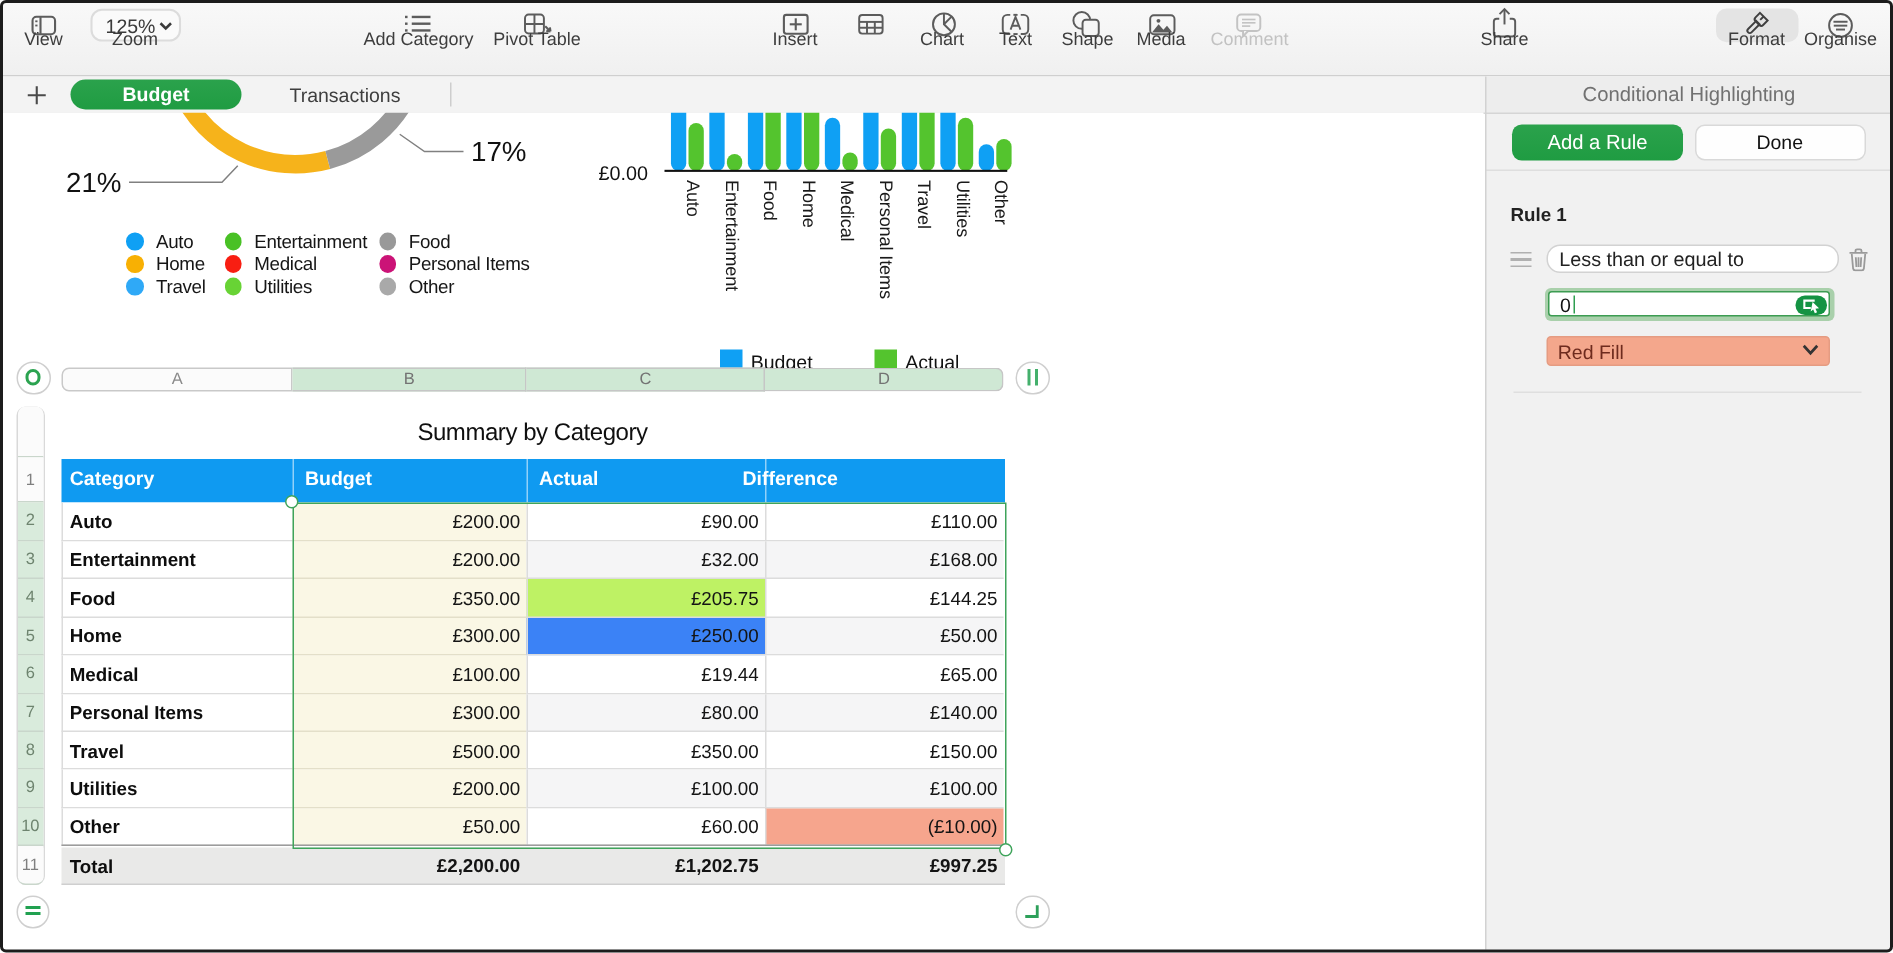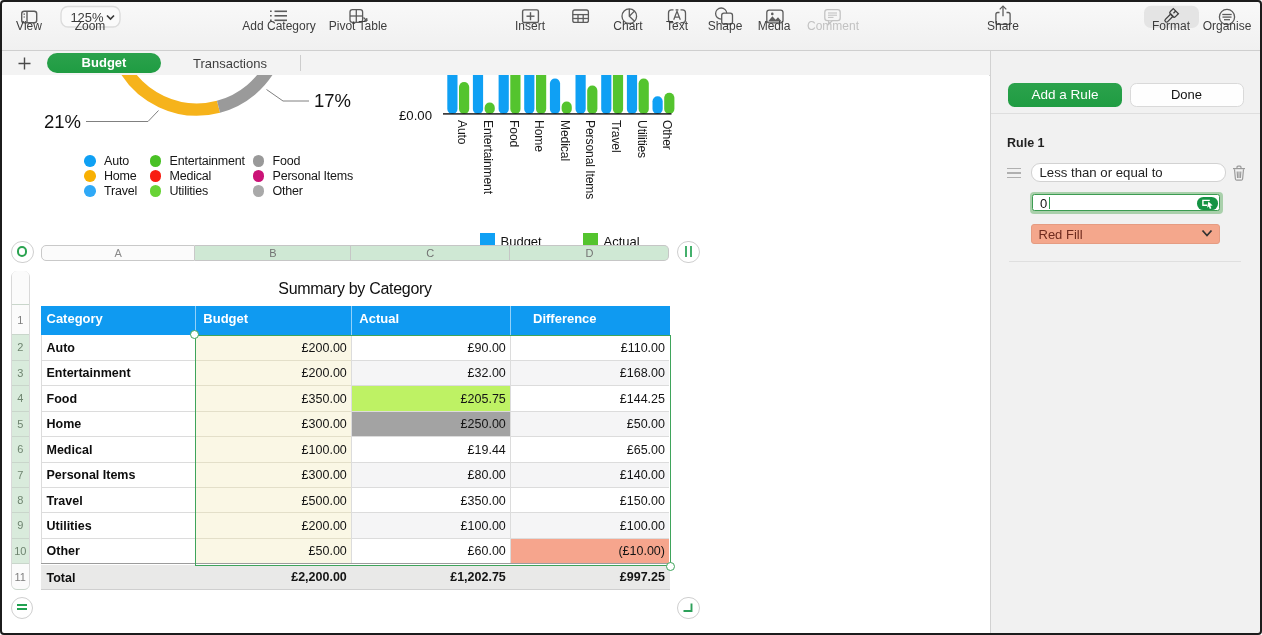--- a/index.html
+++ b/index.html
@@ -243,21 +243,21 @@
 
   <div class="abs" style="left:41px;top:205px;width:628px;text-align:center;font-size:16px;letter-spacing:-0.3px;color:#0f0f0f;">Summary by Category</div>
 
   <div id="table">
       <div class="abs" style="left:41px;top:231px;width:628.5px;height:29.3px;background:#0f9af1;"></div>
       <div class="abs bold" style="left:46.5px;top:235.8px;font-size:13px;color:#fff;">Category</div>
       <div class="abs bold" style="left:203.3px;top:235.8px;font-size:13px;color:#fff;">Budget</div>
       <div class="abs" style="left:195.3px;top:231px;width:1px;height:29.3px;background:rgba(255,255,255,0.55);"></div>
       <div class="abs bold" style="left:359.3px;top:235.8px;font-size:13px;color:#fff;">Actual</div>
       <div class="abs" style="left:351.3px;top:231px;width:1px;height:29.3px;background:rgba(255,255,255,0.55);"></div>
-      <div class="abs bold" style="left:533px;top:235.8px;font-size:13px;color:#fff;">Difference</div>
+      <div class="abs bold" style="left:495px;top:235.8px;font-size:13px;color:#fff;">Difference</div>
       <div class="abs" style="left:510.3px;top:231px;width:1px;height:29.3px;background:rgba(255,255,255,0.55);"></div>
       <div class="cell" style="left:41px;top:260.30px;width:154.3px;height:25.45px;background:#ffffff;border-bottom:1px solid #dcdcdc;border-left:1px solid #dcdcdc;"></div>
       <div class="abs bold" style="left:46.5px;top:265.80px;font-size:12.5px;color:#0d0d0d;">Auto</div>
       <div class="cell num" style="left:195.3px;top:260.30px;width:156px;height:25.45px;background:#faf7e5;border-bottom:1px solid #e3dfc9;padding:5.5px 4.5px 0 0;">£200.00</div>
       <div class="cell num" style="left:351.3px;top:260.30px;width:159px;height:25.45px;background:#ffffff;border-bottom:1px solid #dcdcdc;padding:5.5px 4.5px 0 0;">£90.00</div>
       <div class="cell num" style="left:510.3px;top:260.30px;width:159.2px;height:25.45px;background:#ffffff;border-bottom:1px solid #dcdcdc;border-left:1px solid #dcdcdc;padding:5.5px 4.5px 0 0;">£110.00</div>
       <div class="abs" style="left:351.3px;top:260.30px;width:1px;height:25.45px;background:#dcdcdc;"></div>
       <div class="cell" style="left:41px;top:285.75px;width:154.3px;height:25.45px;background:#ffffff;border-bottom:1px solid #dcdcdc;border-left:1px solid #dcdcdc;"></div>
       <div class="abs bold" style="left:46.5px;top:291.25px;font-size:12.5px;color:#0d0d0d;">Entertainment</div>
       <div class="cell num" style="left:195.3px;top:285.75px;width:156px;height:25.45px;background:#faf7e5;border-bottom:1px solid #e3dfc9;padding:5.5px 4.5px 0 0;">£200.00</div>
@@ -266,21 +266,21 @@
       <div class="abs" style="left:351.3px;top:285.75px;width:1px;height:25.45px;background:#dcdcdc;"></div>
       <div class="cell" style="left:41px;top:311.20px;width:154.3px;height:25.45px;background:#ffffff;border-bottom:1px solid #dcdcdc;border-left:1px solid #dcdcdc;"></div>
       <div class="abs bold" style="left:46.5px;top:316.70px;font-size:12.5px;color:#0d0d0d;">Food</div>
       <div class="cell num" style="left:195.3px;top:311.20px;width:156px;height:25.45px;background:#faf7e5;border-bottom:1px solid #e3dfc9;padding:5.5px 4.5px 0 0;">£350.00</div>
       <div class="cell num" style="left:351.3px;top:311.20px;width:159px;height:25.45px;background:#bef264;border-bottom:1px solid #dcdcdc;padding:5.5px 4.5px 0 0;">£205.75</div>
       <div class="cell num" style="left:510.3px;top:311.20px;width:159.2px;height:25.45px;background:#ffffff;border-bottom:1px solid #dcdcdc;border-left:1px solid #dcdcdc;padding:5.5px 4.5px 0 0;">£144.25</div>
       <div class="abs" style="left:351.3px;top:311.20px;width:1px;height:25.45px;background:#dcdcdc;"></div>
       <div class="cell" style="left:41px;top:336.65px;width:154.3px;height:25.45px;background:#ffffff;border-bottom:1px solid #dcdcdc;border-left:1px solid #dcdcdc;"></div>
       <div class="abs bold" style="left:46.5px;top:342.15px;font-size:12.5px;color:#0d0d0d;">Home</div>
       <div class="cell num" style="left:195.3px;top:336.65px;width:156px;height:25.45px;background:#faf7e5;border-bottom:1px solid #e3dfc9;padding:5.5px 4.5px 0 0;">£300.00</div>
-      <div class="cell num" style="left:351.3px;top:336.65px;width:159px;height:25.45px;background:#a3a3a3;border-bottom:1px solid #dcdcdc;padding:5.5px 4.5px 0 0;">£250.00</div>
+      <div class="cell num" style="left:351.3px;top:336.65px;width:159px;height:25.45px;background:#3b82f6;border-bottom:1px solid #dcdcdc;padding:5.5px 4.5px 0 0;">£250.00</div>
       <div class="cell num" style="left:510.3px;top:336.65px;width:159.2px;height:25.45px;background:#f5f5f6;border-bottom:1px solid #dcdcdc;border-left:1px solid #dcdcdc;padding:5.5px 4.5px 0 0;">£50.00</div>
       <div class="abs" style="left:351.3px;top:336.65px;width:1px;height:25.45px;background:#dcdcdc;"></div>
       <div class="cell" style="left:41px;top:362.10px;width:154.3px;height:25.45px;background:#ffffff;border-bottom:1px solid #dcdcdc;border-left:1px solid #dcdcdc;"></div>
       <div class="abs bold" style="left:46.5px;top:367.60px;font-size:12.5px;color:#0d0d0d;">Medical</div>
       <div class="cell num" style="left:195.3px;top:362.10px;width:156px;height:25.45px;background:#faf7e5;border-bottom:1px solid #e3dfc9;padding:5.5px 4.5px 0 0;">£100.00</div>
       <div class="cell num" style="left:351.3px;top:362.10px;width:159px;height:25.45px;background:#ffffff;border-bottom:1px solid #dcdcdc;padding:5.5px 4.5px 0 0;">£19.44</div>
       <div class="cell num" style="left:510.3px;top:362.10px;width:159.2px;height:25.45px;background:#ffffff;border-bottom:1px solid #dcdcdc;border-left:1px solid #dcdcdc;padding:5.5px 4.5px 0 0;">£65.00</div>
       <div class="abs" style="left:351.3px;top:362.10px;width:1px;height:25.45px;background:#dcdcdc;"></div>
       <div class="cell" style="left:41px;top:387.55px;width:154.3px;height:25.45px;background:#ffffff;border-bottom:1px solid #dcdcdc;border-left:1px solid #dcdcdc;"></div>
       <div class="abs bold" style="left:46.5px;top:393.05px;font-size:12.5px;color:#0d0d0d;">Personal Items</div>
@@ -331,20 +331,21 @@
       </div>
       <div class="abs" style="left:677.4px;top:521.5999999999999px;width:22.4px;height:22.4px;border-radius:50%;background:#fff;border:1.3px solid #cfcfcf;box-sizing:border-box;">
         <svg width="20" height="20" viewBox="0 0 20 20" style="position:absolute;left:0;top:0">
           <path d="M13.5 5.5 V13 H5.5" fill="none" stroke="#2da05a" stroke-width="1.9"></path>
         </svg>
       </div>
     </div>
 </div>
 <div id="sbline"></div>
 <div id="sidebar">
+  <div class="hdr">Conditional Highlighting</div>
 
   <div class="abs" style="left:18px;top:32px;width:114px;height:23.5px;background:linear-gradient(#2ba24c,#1f9c42);border-radius:6.5px;color:#fff;font-size:13.5px;text-align:center;line-height:23.5px;">Add a Rule</div>
   <div class="abs" style="left:139.5px;top:32px;width:114px;height:23.5px;background:#fefefe;border:1px solid #d9d9d9;box-sizing:border-box;border-radius:6.5px;color:#111;font-size:13px;text-align:center;line-height:21.5px;">Done</div>
   <div class="abs" style="left:0;top:61.5px;width:272px;height:1px;background:#dedede;"></div>
   <div class="abs bold" style="left:17px;top:84.5px;font-size:12.5px;color:#222;">Rule 1</div>
 
   <div class="abs" style="left:17px;top:116.5px;width:14px;height:1.7px;background:#b0b0b0;"></div>
   <div class="abs" style="left:17px;top:121px;width:14px;height:1.7px;background:#b0b0b0;"></div>
   <div class="abs" style="left:17px;top:125.5px;width:14px;height:1.7px;background:#b0b0b0;"></div>
 

